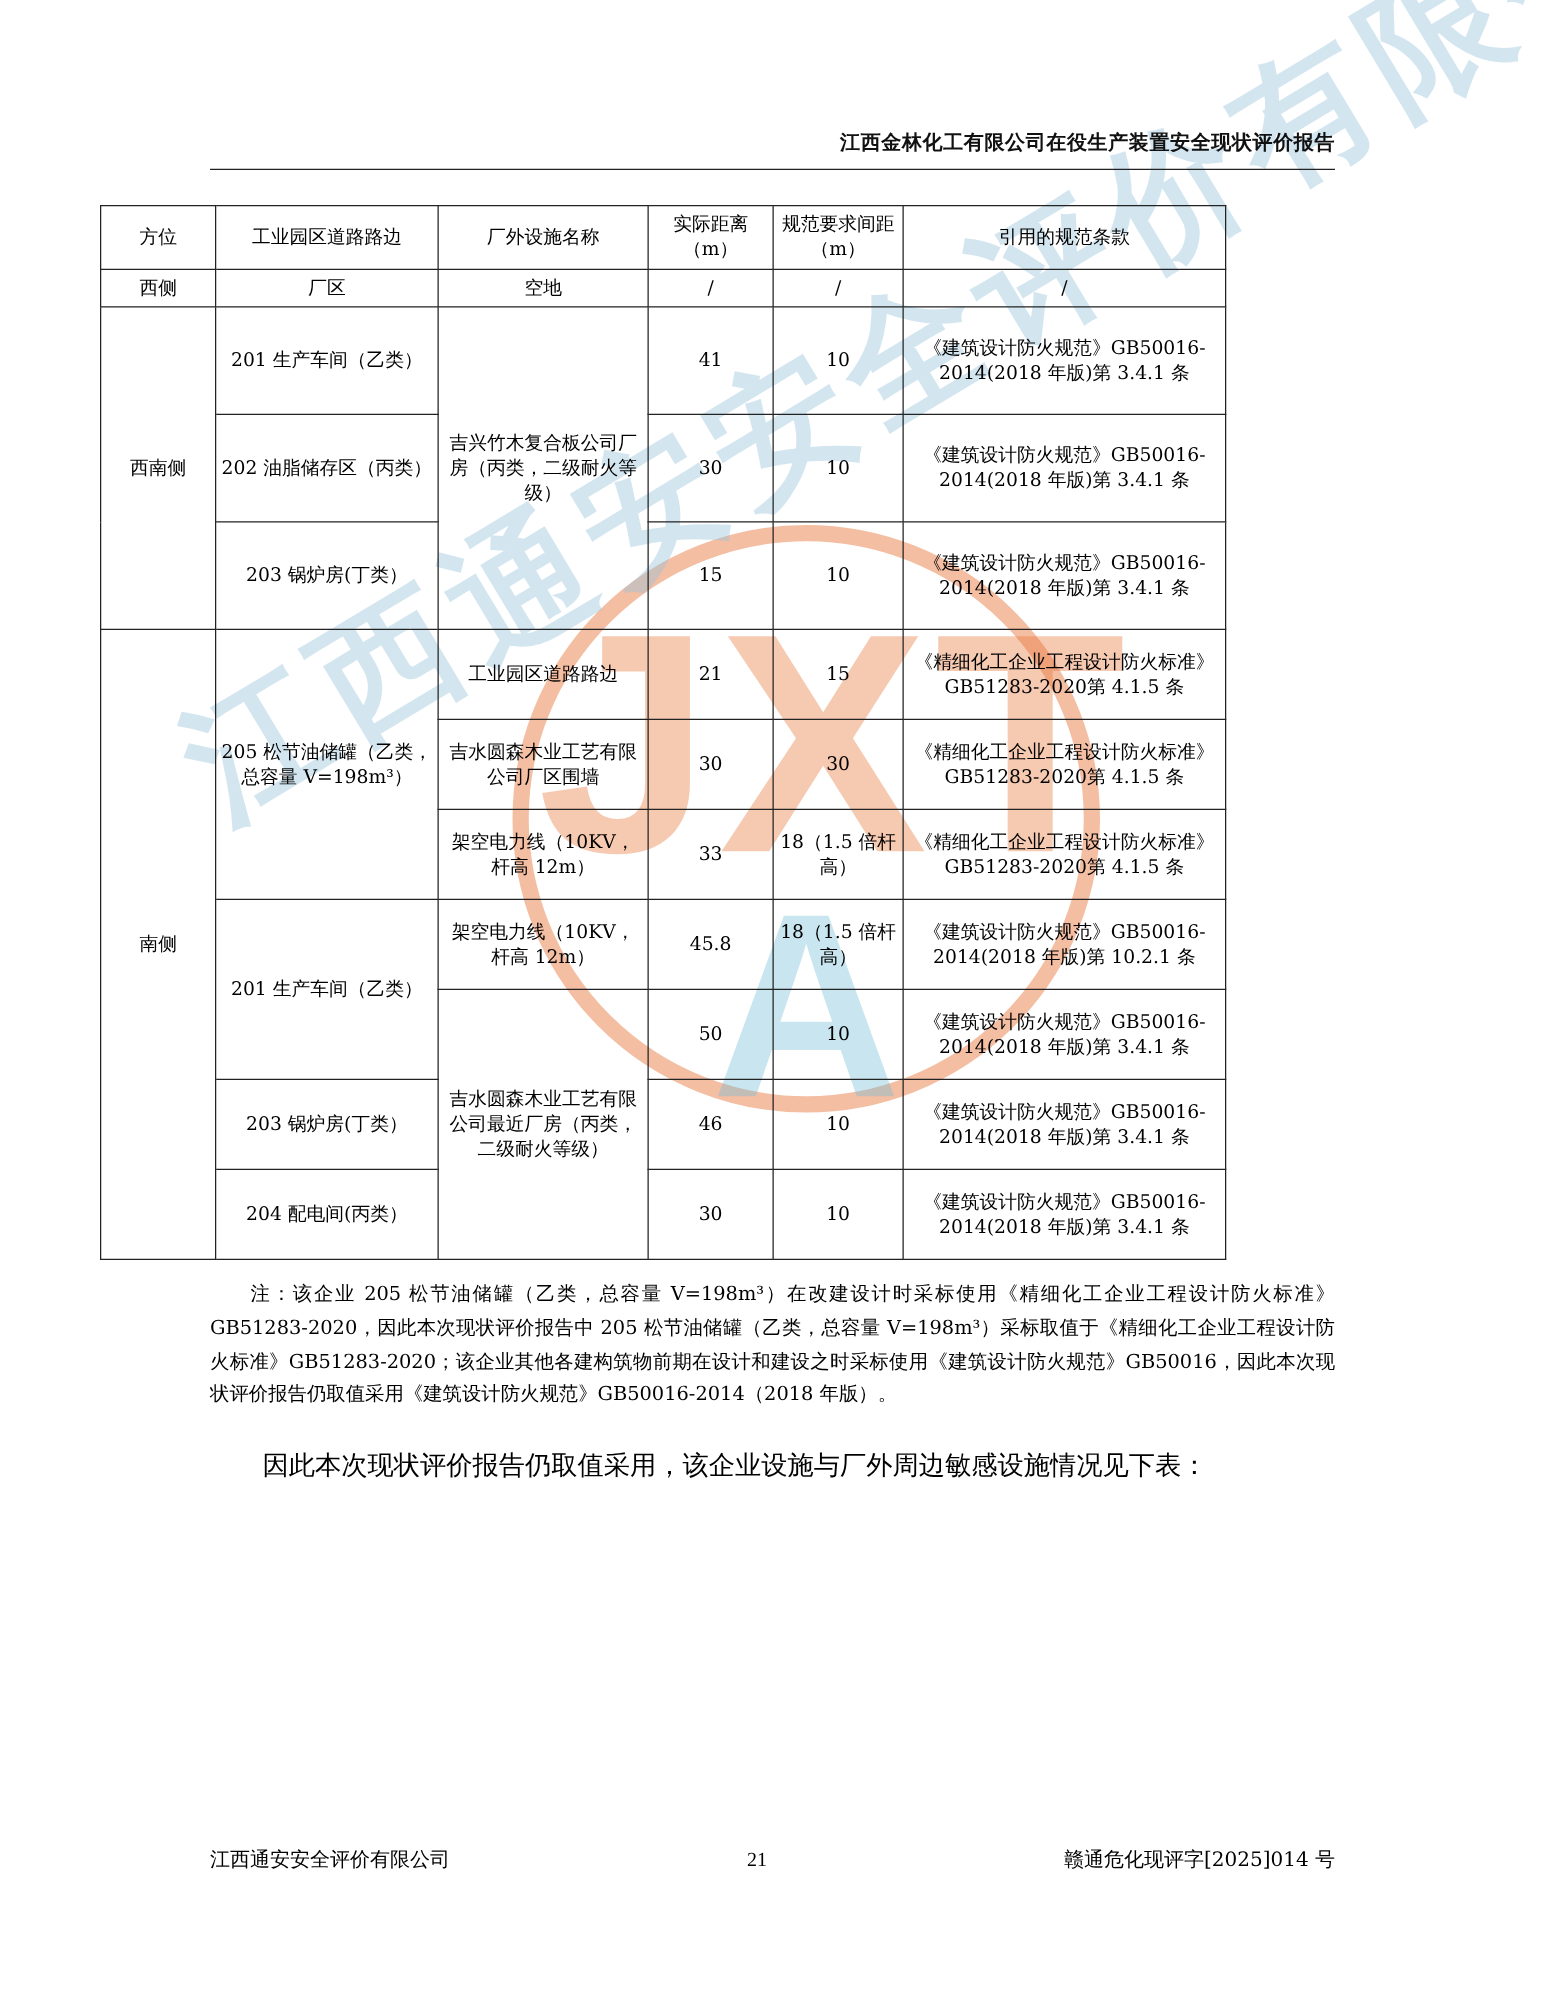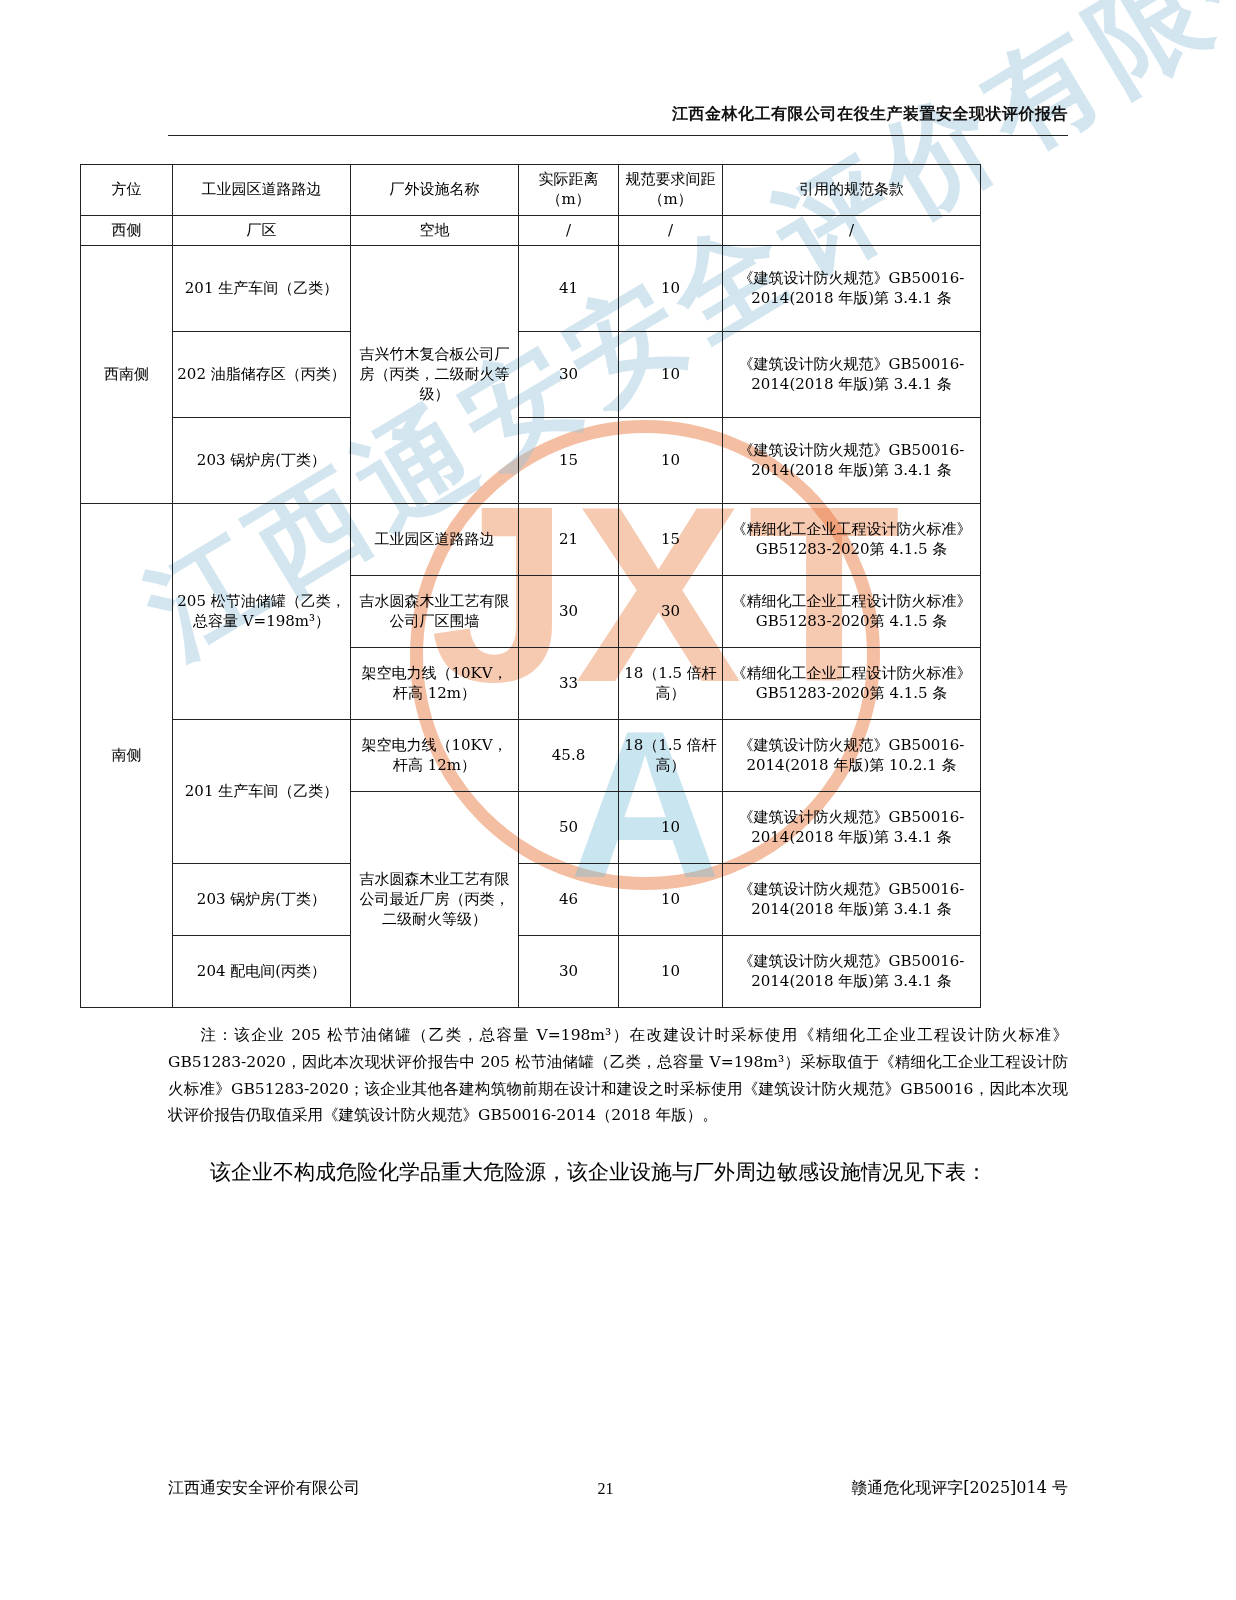--- a/index.html
+++ b/index.html
@@ -257,21 +257,21 @@
           <td>30</td>
           <td>10</td>
           <td>《建筑设计防火规范》GB50016-2014(2018 年版)第 3.4.1 条</td>
         </tr>
       </tbody>
     </table>
 
     <div class="note"><span class="indent"></span><span>注：该企业 205 松节油储罐（乙类，总容量 V=198m³）在改建设计时采标使用《精细化工企业工程设计防火标准》GB51283-2020，因此本次现状评价报告中 205 松节油储罐（乙类，总容量 V=198m³）采标取值于《精细化工企业工程设计防火标准》GB51283-2020；该企业其他各建构筑物前期在设计和建设之时采标使用《建筑设计防火规范》GB50016，因此本次现状评价报告仍取值采用《建筑设计防火规范》GB50016-2014（2018 年版）。</span></div>
 
 
-    <div class="body-para"><span class="indent"></span><span>该企业不构成危险化学品重大危险源，该企业设施与厂外周边敏感设施情况见下表：</span></div>
+    <div class="body-para"><span class="indent"></span><span>因此本次现状评价报告仍取值采用，该企业设施与厂外周边敏感设施情况见下表：</span></div>
 
   </div>
 
   <div class="footer">
     <div>江西通安安全评价有限公司</div>
     <div class="mid">21</div>
     <div>赣通危化现评字[2025]014 号</div>
   </div>
 
 </div>

